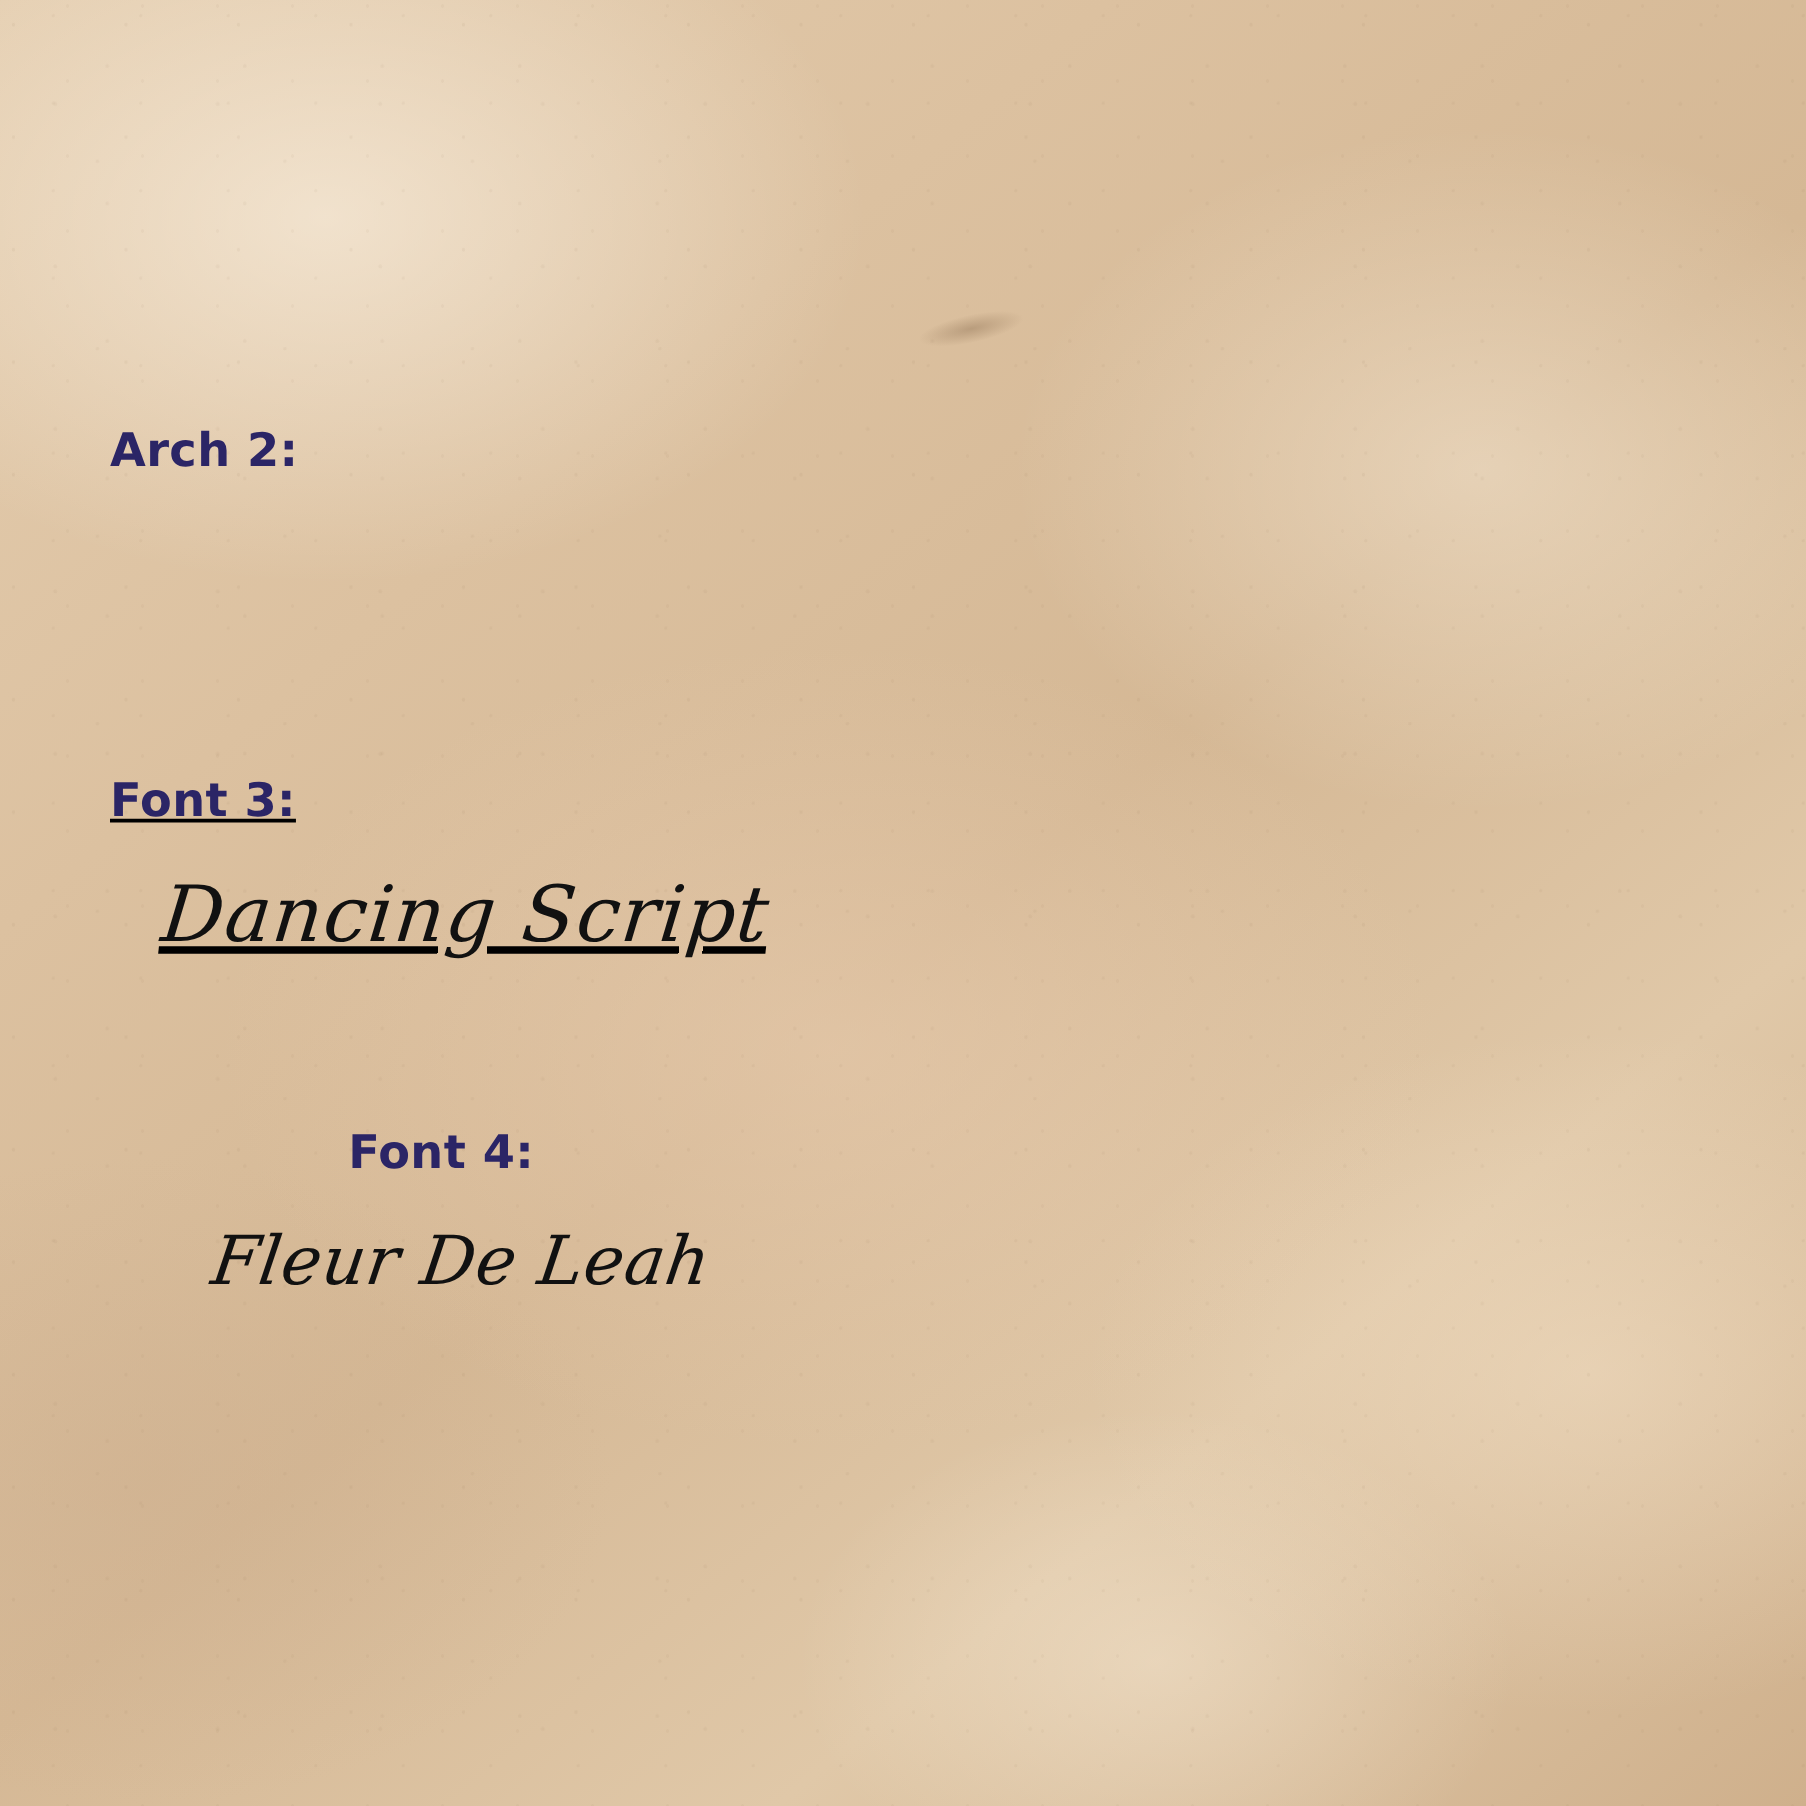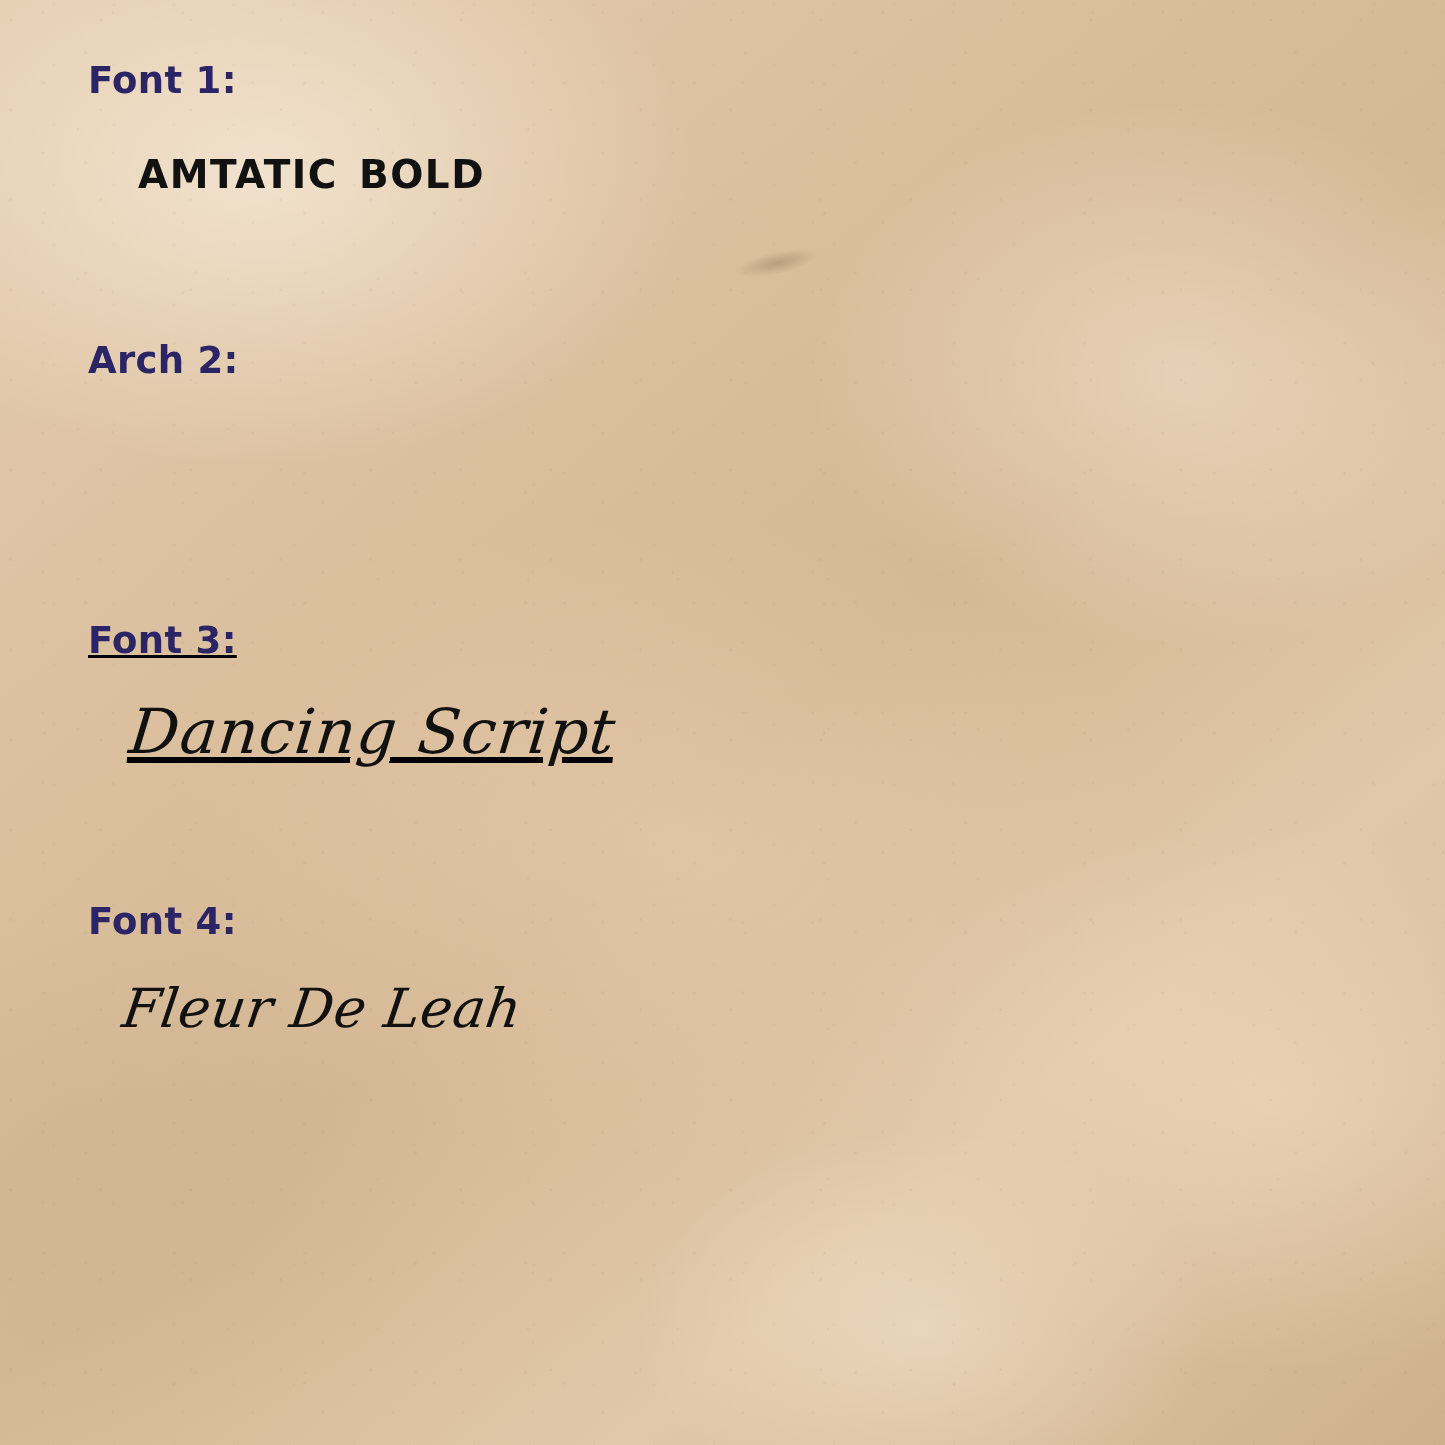--- a/index.html
+++ b/index.html
@@ -140,35 +140,31 @@
 </style>
 </head>
 <body>
 
 <div id="sheet">
   <div id="grain"></div>
   <div id="smudge"></div>
 
   <div id="grid">
 
-    <div class="cell" style="grid-column:1; grid-row:1;">
-      <p class="label">Font 1:</p>
-      <p class="sample s1">Amtatic Bold</p>
-    </div>
 
     <div class="cell" style="grid-column:1; grid-row:2;">
       <p class="label">Arch 2:</p>
     </div>
 
     <div class="cell" style="grid-column:1; grid-row:3;text-decoration:underline;">
       <p class="label">Font 3:</p>
       <p class="sample s3">Dancing Script</p>
     </div>
 
-    <div class="cell" style="grid-column:1; grid-row:4;">
+    <div class="cell" style="grid-column:1; grid-row:4;text-align:center;">
       <p class="label">Font 4:</p>
       <p class="sample s4">Fleur De Leah</p>
     </div>
 
 
     <div class="cell right" style="grid-column:2; grid-row:1;">
       
       
     </div>
 

